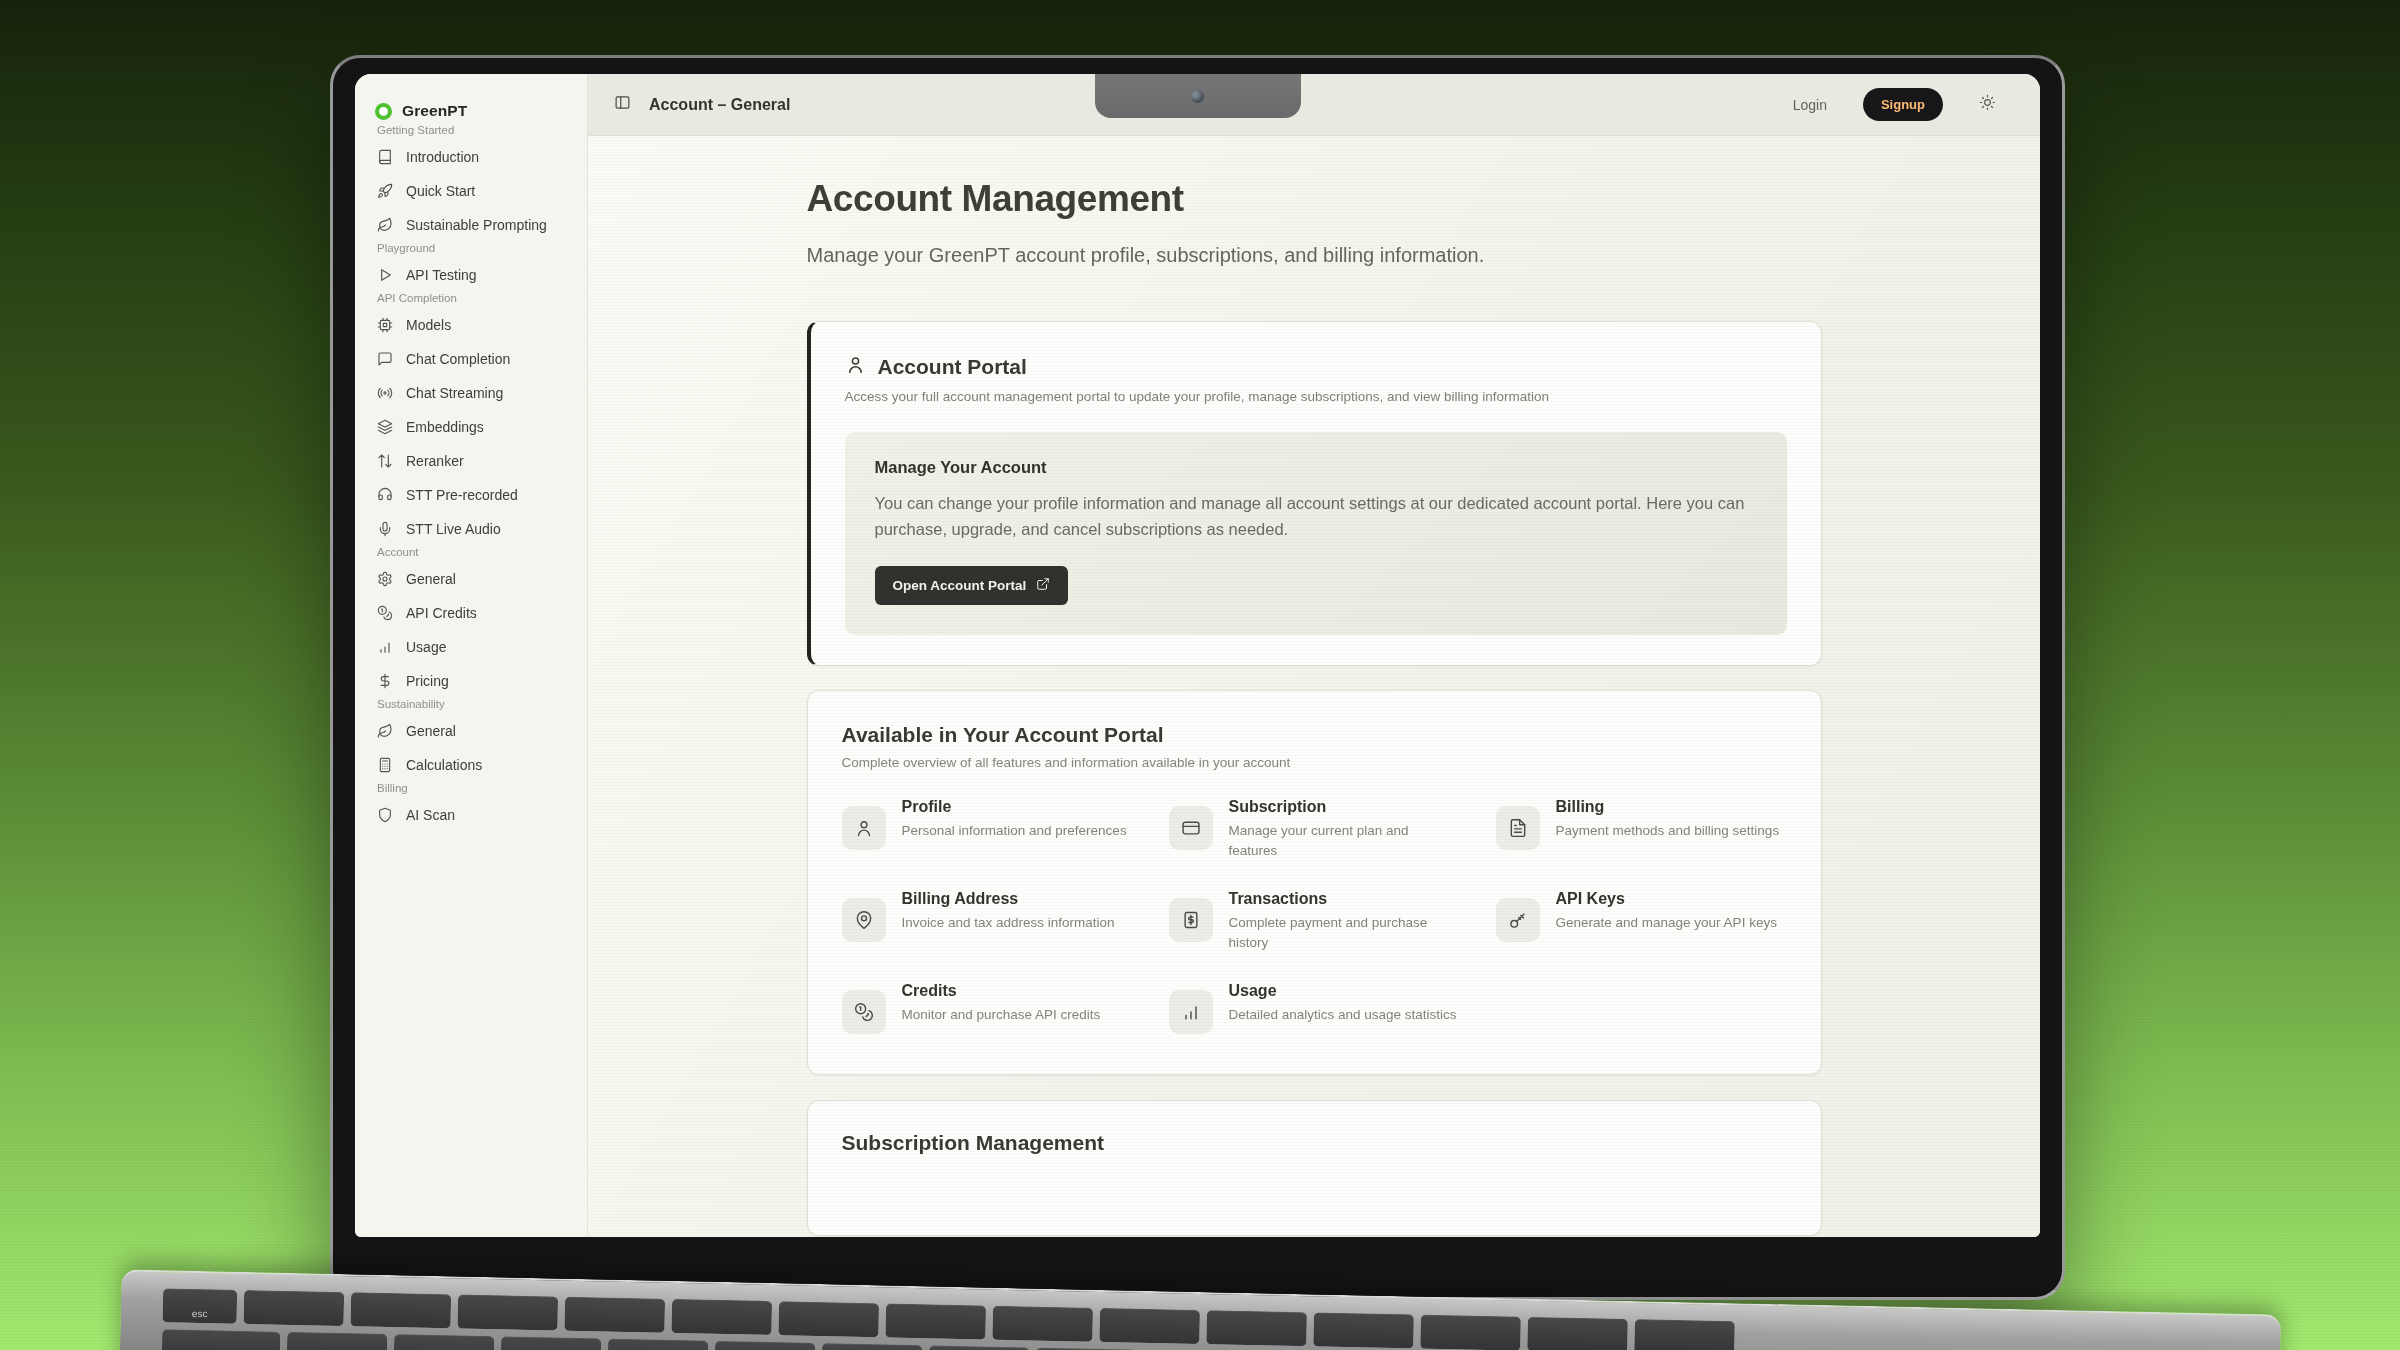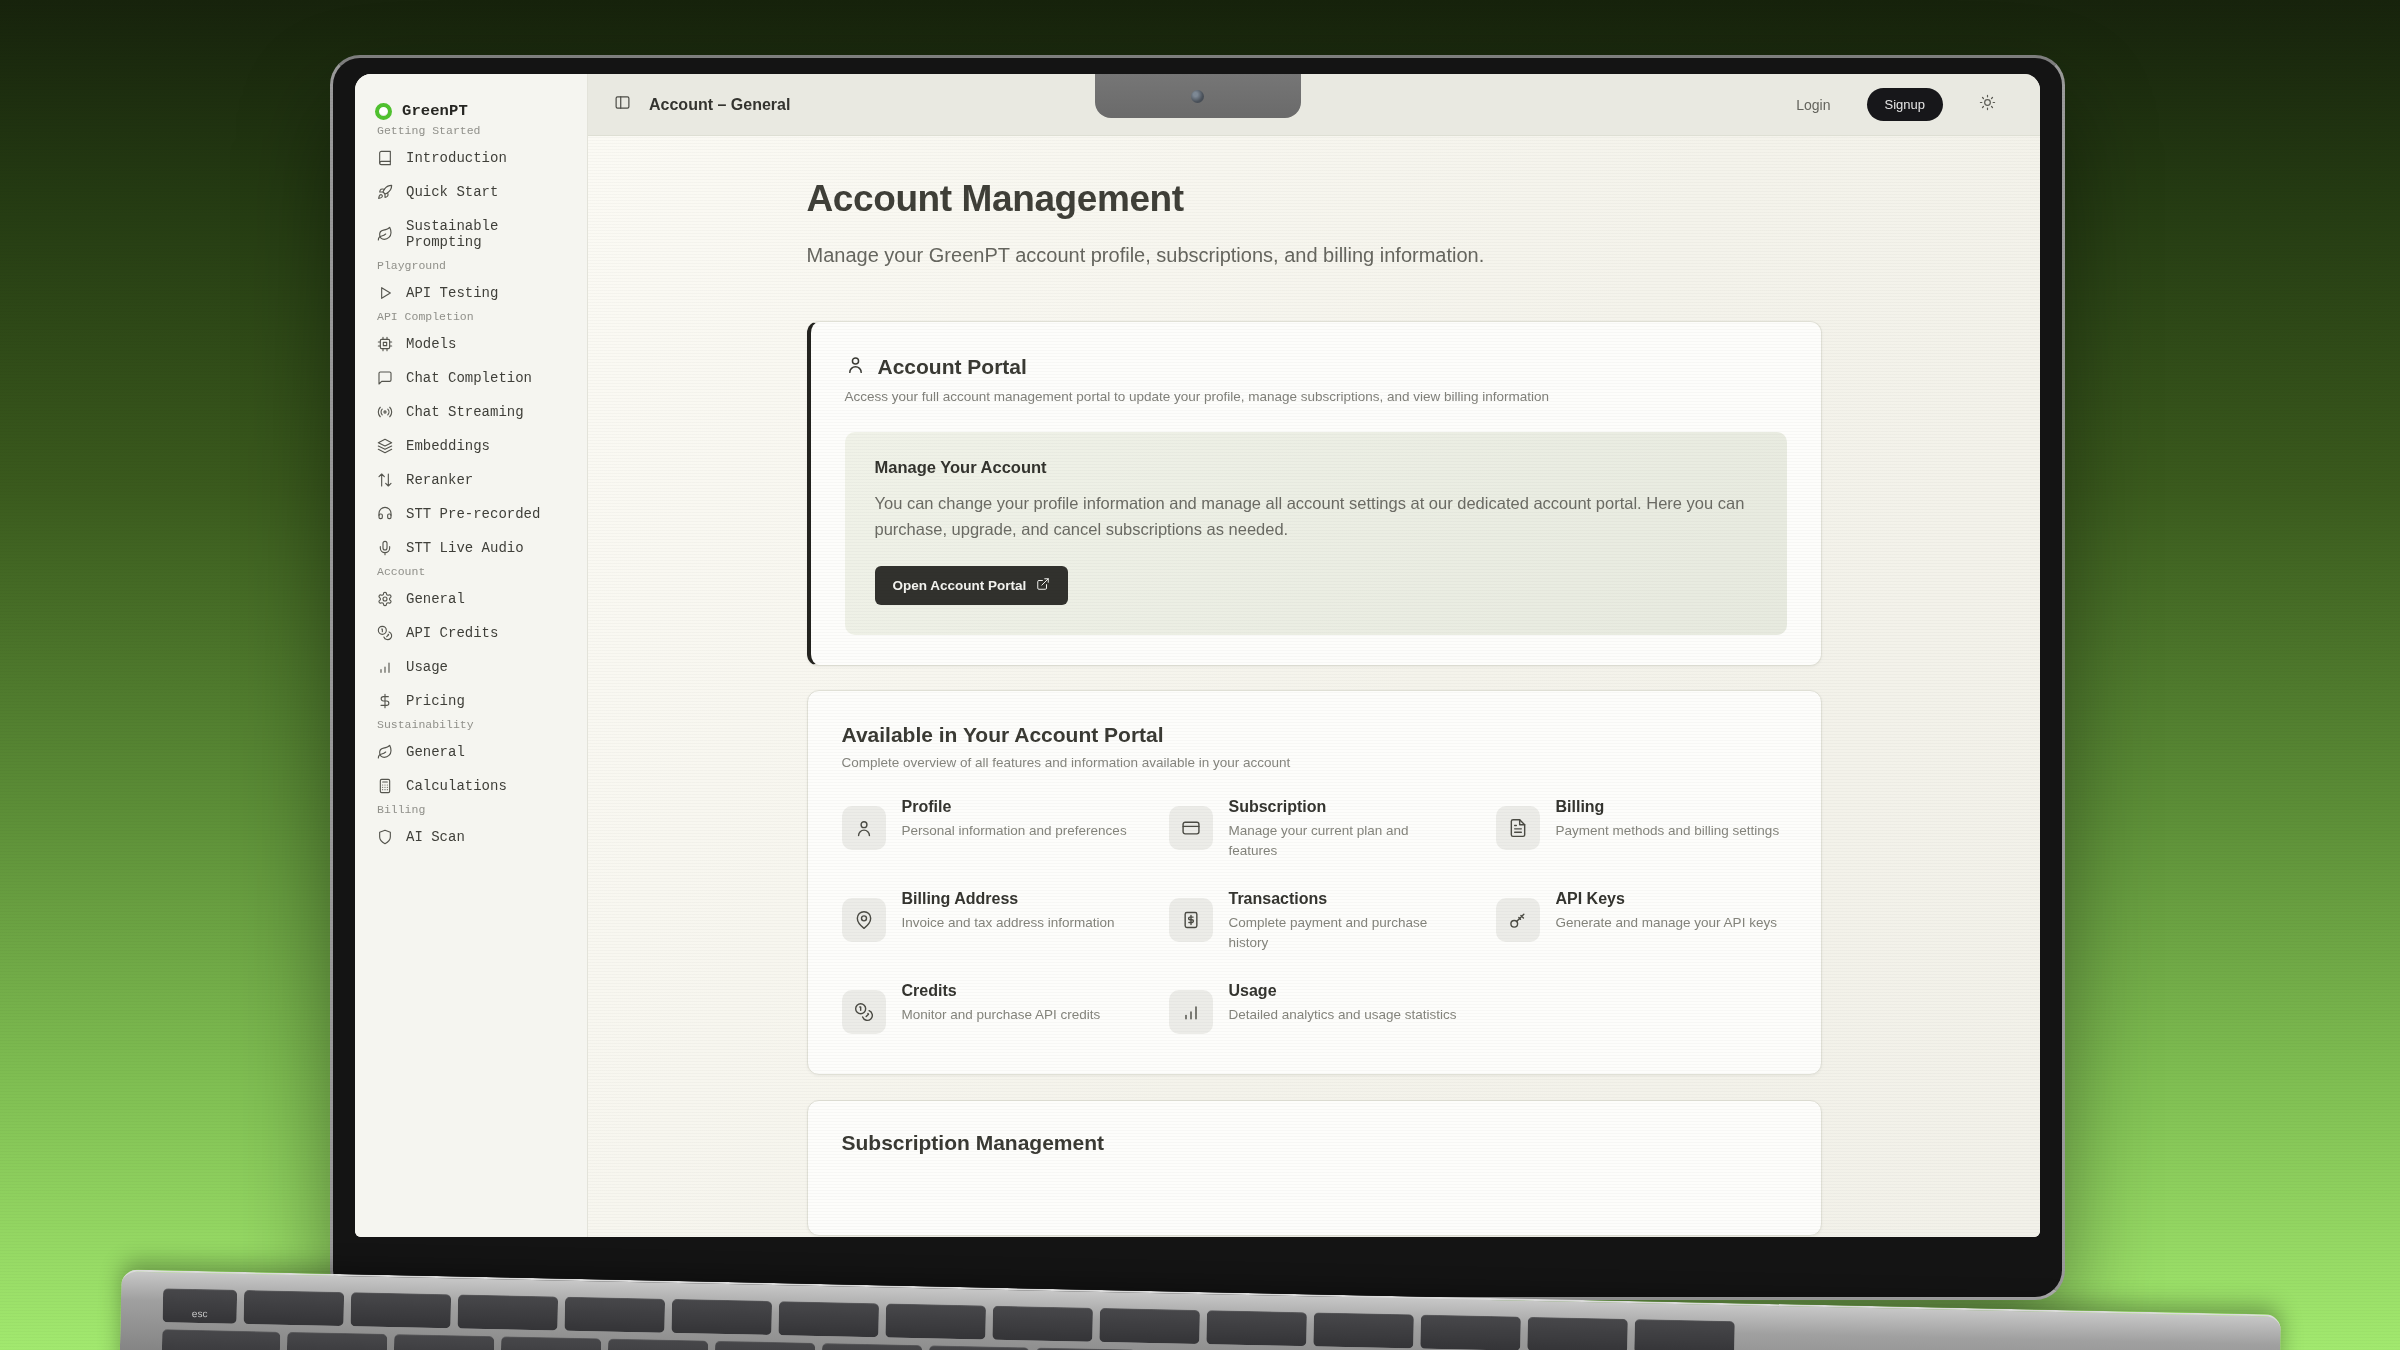--- a/index.html
+++ b/index.html
@@ -27,40 +27,40 @@
     background:linear-gradient(180deg,#c7c7c7,#a0a0a0 22%,#828282 65%,#707070);
     border-top:2px solid #dadada; border-radius:16px 16px 0 0; overflow:hidden;
     box-shadow:0 -8px 22px rgba(0,0,0,.3); }
   .keys-row { position:absolute; left:42px; display:flex; gap:7px; }
   .key { height:34px; border-radius:5px; background:linear-gradient(180deg,#47474a,#343437);
     border-top:1px solid rgba(255,255,255,.18); color:#c7c7c7; font-size:10px;
     display:flex; align-items:flex-end; justify-content:center; padding-bottom:4px; }
 
   
   .sidebar { position:absolute; left:0; top:0; bottom:0; width:233px;
-    background:#f5f5f0; border-right:1px solid #e3e3da; z-index:10;font-family:Liberation Mono, monospace; }
+    background:#f5f5f0; border-right:1px solid #e3e3da; z-index:10; }
   .logo-row { display:flex; align-items:center; gap:10px; padding:28px 20px 4px 20px; }
   .logo-mark { width:17px; height:17px; border-radius:50%; border:4.5px solid #4fc02f;
     background:#ffffff; box-shadow:inset 0 -1px 0 rgba(0,0,0,.12); flex:0 0 auto; }
   .logo-text { font-size:15.5px; font-weight:700; color:#26262
 
 2; letter-spacing:.1px; color:#262622; }
   .nav-section { }
   .nav-label { font-size:11.5px; color:#90908a; margin:0 0 4px 22px; }
   .nav-item { display:flex; align-items:center; gap:13px; padding:9px 22px; color:#3f3f39;
     font-size:14px; cursor:pointer; }
   .nav-item .icn { width:16px; height:16px; color:#55554e; flex:0 0 auto; }
 
   .topbar { position:absolute; left:233px; right:0; top:0; height:62px; background:#e9e9e1;
     border-bottom:1px solid #dedfd4; display:flex; align-items:center; padding:0 44px 0 26px; z-index:5; }
   .topbar .icn.panel { width:17px; height:17px; color:#4c4c46; }
   .topbar-title { font-size:16px; font-weight:600; color:#34342f; margin-left:18px; }
   .topbar-right { margin-left:auto; display:flex; align-items:center; gap:36px; }
   .login-link { font-size:14px; color:#63635c; cursor:pointer; }
-  .signup-btn { background:#17171a; color:#e5e5e5; font-size:13px; font-weight:400;
+  .signup-btn { background:#17171a; color:#fdba74; font-size:13px; font-weight:700;
     border:none; border-radius:999px; padding:9px 18px; font-family:inherit; cursor:pointer; }
   .topbar .icn.sun { width:17px; height:17px; color:#5b5b54; }
 
   .content { position:absolute; left:233px; right:0; top:62px; bottom:0; overflow:hidden;
     background:linear-gradient(120deg,#fbfaf4 0%,#f4f3eb 55%,#f2f1e9 100%); }
   .col { width:1015px; margin:0 auto; }
 
   h1.page-title { margin-top:42px; font-size:37px; font-weight:700; color:#3f3f38; letter-spacing:-.4px; }
   .page-subtitle { margin-top:24px; font-size:20px; color:#66665f; }
 

